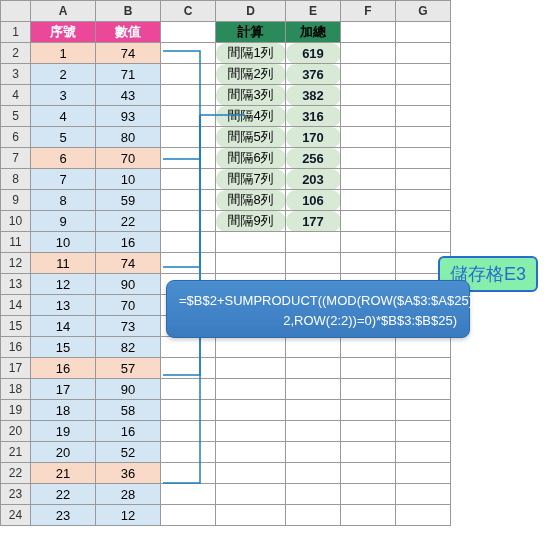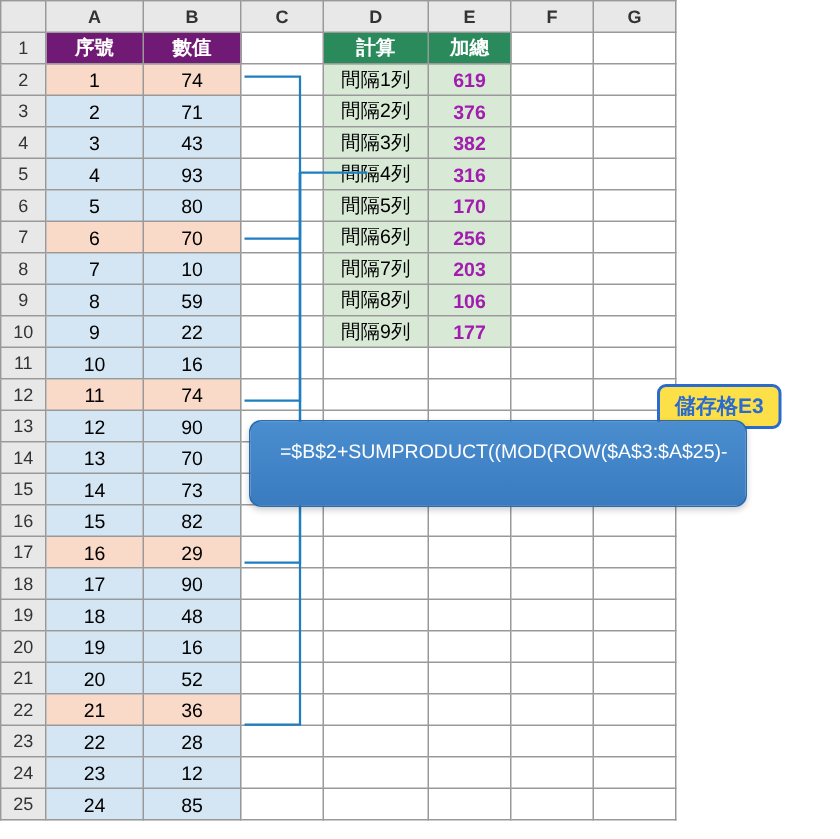--- a/index.html
+++ b/index.html
@@ -3,29 +3,29 @@
 <meta charset="utf-8">
 <style>
 * { box-sizing: border-box; margin: 0; padding: 0; }
 body { font-family: Arial, sans-serif; font-size: 13px; background: #fff; position: relative; width: 560px; height: 559px; overflow: hidden; }
 .sheet { border-collapse: collapse; }
 .sheet td, .sheet th { border: 1px solid #999; text-align: center; height: 21px; padding: 0; }
 .rowhdr { background: #e8e8e8; width: 30px; font-size: 12px; color: #333; }
 .colhdr { background: #e8e8e8; height: 18px; font-size: 12px; color: #333; }
 .colA { width: 65px; } .colB { width: 65px; } .colC { width: 55px; }
 .colD { width: 70px; } .colE { width: 55px; } .colF { width: 55px; } .colG { width: 55px; }
-.hdr-blue { background: #701a75; color: #fff; font-weight: bold; }
-.hdr-green { background: #2a8a5c; color: #ffffff; font-weight: bold; }
+.hdr-blue { background: #ec4899; color: #fff; font-weight: bold; }
+.hdr-green { background: #2a8a5c; color: #000000; font-weight: bold; }
 .row-blue { background: #d4e6f4; }
 .row-orange { background: #f9d9c7; }
-.row-green { background: #d8ead6; }
-.red-val { color: #a21caf; font-weight: bold; margin-top: 16px; }
+.row-green { background: #d8ead6; border-radius: 10px; }
+.red-val { color: #0f172a; font-weight: bold; margin-top: 16px; }
 .lines { position: absolute; top: 0; left: 0; pointer-events: none; }
-.callout-label { position: absolute; left: 438px; top: 256px; background: #fde047; border: 2px solid #2a6bd0; border-radius: 6px; padding: 4px 10px; color: #2a6bd0; font-weight: bold; font-size: 14px; }
-.callout-box { position: absolute; left: 166px; top: 280px; width: 332px; height: 58px; background: linear-gradient(#4a8ecf,#3a7bc0); border: 1px solid #2a6bb0; border-radius: 8px; color: #fff; font-size: 13px; padding: 10px 12px; line-height: 1.5; text-align: right; box-shadow: 0 2px 4px rgba(0,0,0,0.2); }
+.callout-label { position: absolute; left: 438px; top: 256px; background: #86efac; border: 2px solid #2a6bd0; border-radius: 6px; padding: 4px 10px; color: #2a6bd0; font-weight: normal; font-size: 18px; }
+.callout-box { position: absolute; left: 166px; top: 280px; width: 304px; height: 58px; background: linear-gradient(#4a8ecf,#3a7bc0); border: 1px solid #2a6bb0; border-radius: 8px; color: #fff; font-size: 13px; padding: 10px 12px; line-height: 1.5; text-align: right; box-shadow: 0 2px 4px rgba(0,0,0,0.2); }
 </style>
 </head>
 <body>
 
 <table class="sheet">
   <thead>
     <tr>
       <th class="colhdr rowhdr"></th>
       <th class="colhdr colA">A</th>
       <th class="colhdr colB">B</th>
@@ -193,41 +193,41 @@
         <td class="colB row-blue">82</td>
         <td class="colC"></td>
         <td class="colD"></td>
         <td class="colE"></td>
         <td class="colF"></td>
         <td class="colG"></td>
       </tr>
       <tr>
         <td class="rowhdr">17</td>
         <td class="colA row-orange">16</td>
-        <td class="colB row-orange">29</td>
+        <td class="colB row-orange">57</td>
         <td class="colC"></td>
         <td class="colD"></td>
         <td class="colE"></td>
         <td class="colF"></td>
         <td class="colG"></td>
       </tr>
       <tr>
         <td class="rowhdr">18</td>
         <td class="colA row-blue">17</td>
         <td class="colB row-blue">90</td>
         <td class="colC"></td>
         <td class="colD"></td>
         <td class="colE"></td>
         <td class="colF"></td>
         <td class="colG"></td>
       </tr>
       <tr>
         <td class="rowhdr">19</td>
         <td class="colA row-blue">18</td>
-        <td class="colB row-blue">48</td>
+        <td class="colB row-blue">58</td>
         <td class="colC"></td>
         <td class="colD"></td>
         <td class="colE"></td>
         <td class="colF"></td>
         <td class="colG"></td>
       </tr>
       <tr>
         <td class="rowhdr">20</td>
         <td class="colA row-blue">19</td>
         <td class="colB row-blue">16</td>
@@ -264,30 +264,20 @@
         <td class="colC"></td>
         <td class="colD"></td>
         <td class="colE"></td>
         <td class="colF"></td>
         <td class="colG"></td>
       </tr>
       <tr>
         <td class="rowhdr">24</td>
         <td class="colA row-blue">23</td>
         <td class="colB row-blue">12</td>
-        <td class="colC"></td>
-        <td class="colD"></td>
-        <td class="colE"></td>
-        <td class="colF"></td>
-        <td class="colG"></td>
-      </tr>
-      <tr>
-        <td class="rowhdr">25</td>
-        <td class="colA row-blue">24</td>
-        <td class="colB row-blue">85</td>
         <td class="colC"></td>
         <td class="colD"></td>
         <td class="colE"></td>
         <td class="colF"></td>
         <td class="colG"></td>
       </tr>
     </tbody>
 </table>
 
 <svg class="lines" width="560" height="559">
@@ -296,13 +286,14 @@
     <path d="M163 159 L200 159 L200 115"></path>
     <path d="M163 267 L200 267 L200 115"></path>
     <path d="M163 375 L200 375 L200 115"></path>
     <path d="M163 483 L200 483 L200 115"></path>
   </g>
 </svg>
 
 <div class="callout-label">儲存格E3</div>
 <div class="callout-box">
   <div>=$B$2+SUMPRODUCT((MOD(ROW($A$3:$A$25)-</div>
+  <div>2,ROW(2:2))=0)*$B$3:$B$25)</div>
 </div>
 
 </body></html>

